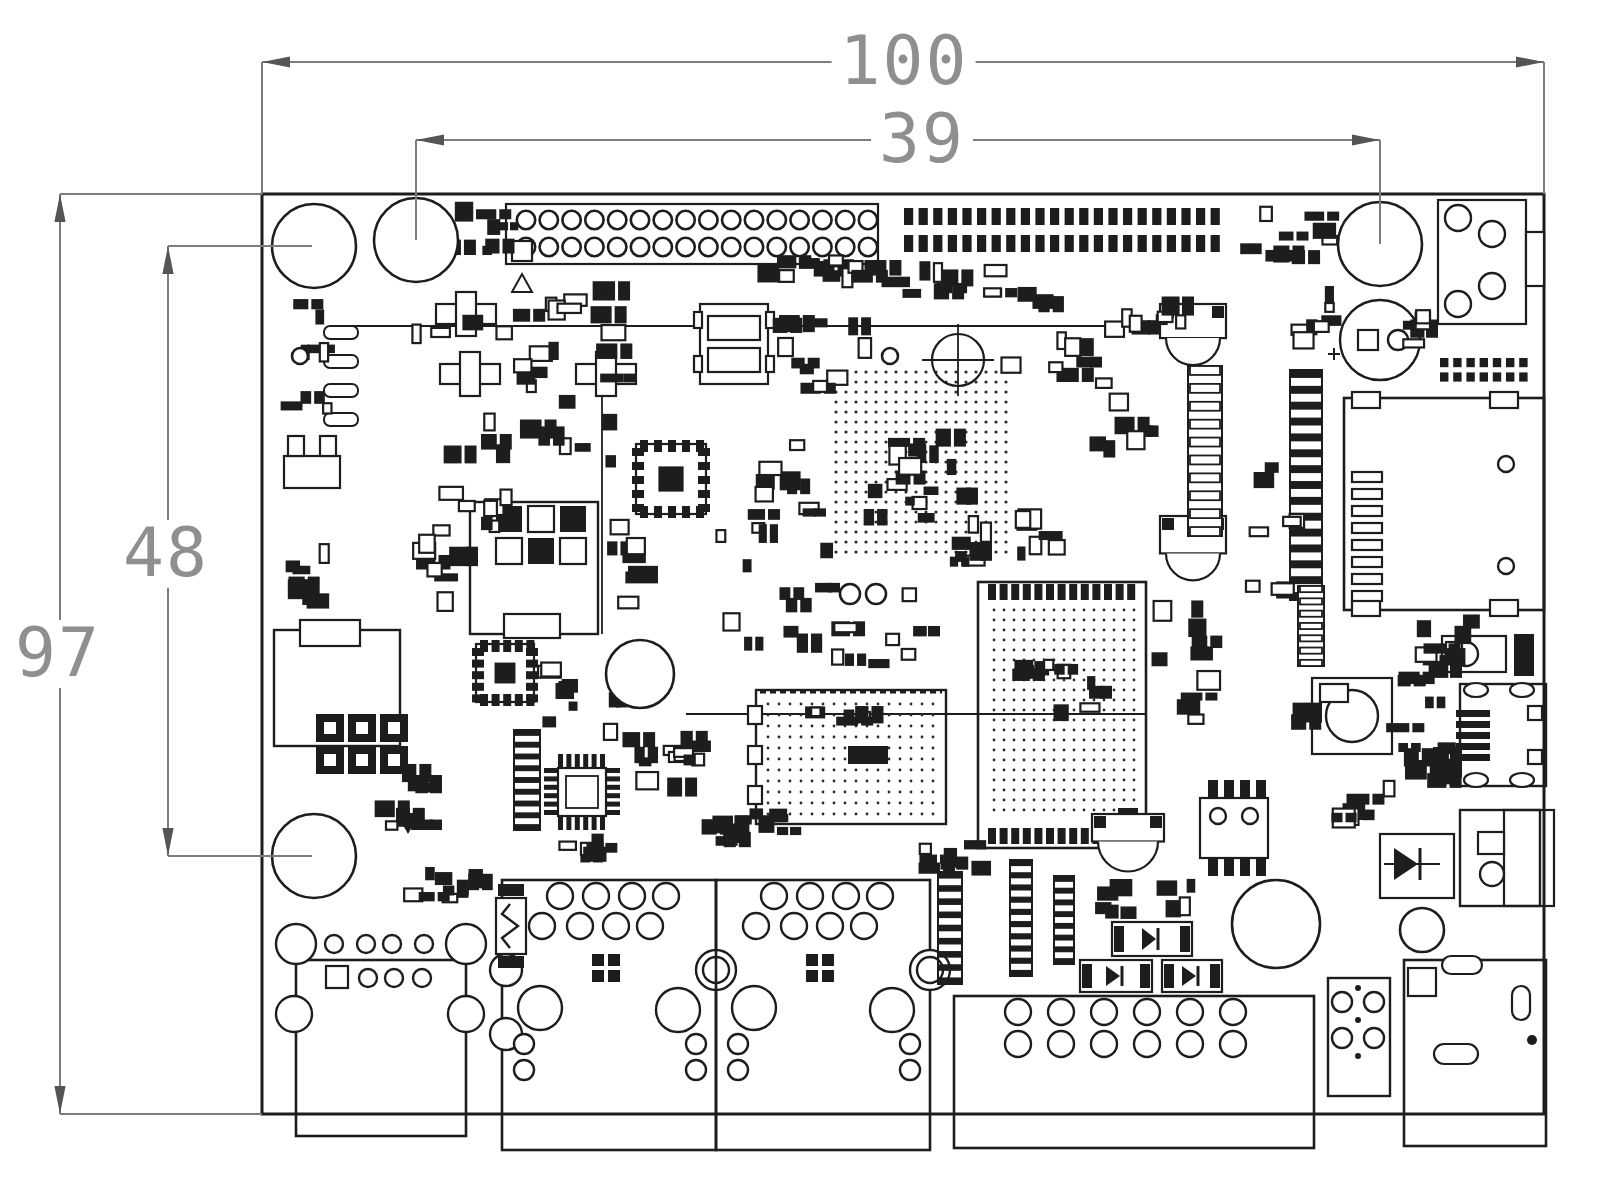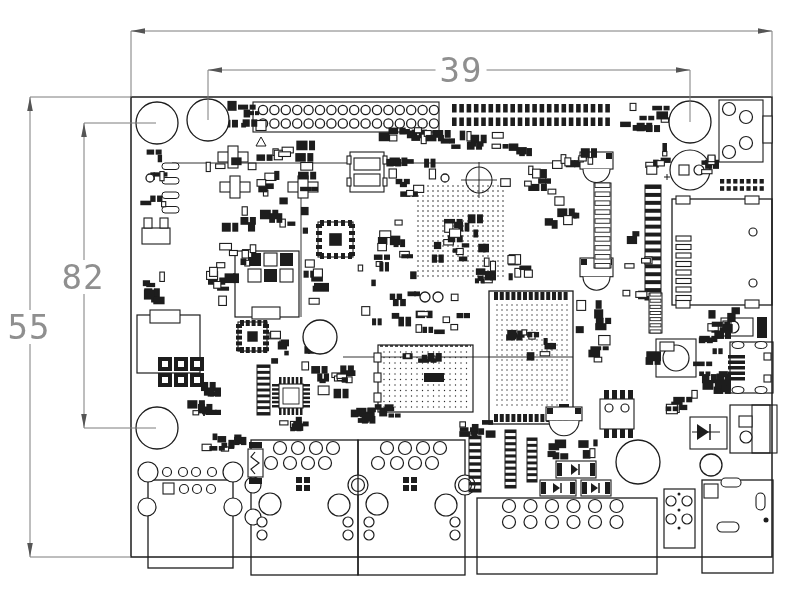--- a/index.html
+++ b/index.html
@@ -2036,16 +2036,17 @@
         <polygon points="131,31 145,28.2 145,33.8" fill="#555"></polygon>
         <polygon points="772,31 758,28.2 758,33.8" fill="#555"></polygon>
         <polygon points="208,70 222,67.2 222,72.8" fill="#555"></polygon>
         <polygon points="690,70 676,67.2 676,72.8" fill="#555"></polygon>
         <polygon points="84,123 81.2,137 86.8,137" fill="#555"></polygon>
         <polygon points="84,428 81.2,414 86.8,414" fill="#555"></polygon>
         <polygon points="30,97 27.2,111 32.8,111" fill="#555"></polygon>
         <polygon points="30,557 27.2,543 32.8,543" fill="#555"></polygon>
       </g>
     </svg>
+  <div class="dim-label" id="lbl0" style="left: 452px; top: 31px;">100</div>
   <div class="dim-label" id="lbl1" style="left: 461px; top: 70px;">39</div>
-  <div class="dim-label" id="lbl2" style="left: 83px; top: 277px;">82</div>
-  <div class="dim-label" id="lbl3" style="left: 29px; top: 327px;">55</div>
+  <div class="dim-label" id="lbl2" style="left: 83px; top: 277px;">48</div>
+  <div class="dim-label" id="lbl3" style="left: 29px; top: 327px;">97</div>
 </div>
 
 </body></html>

